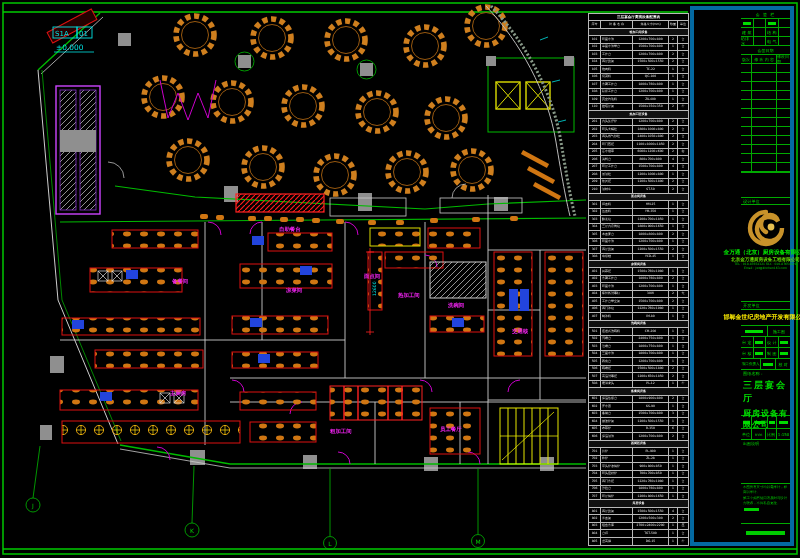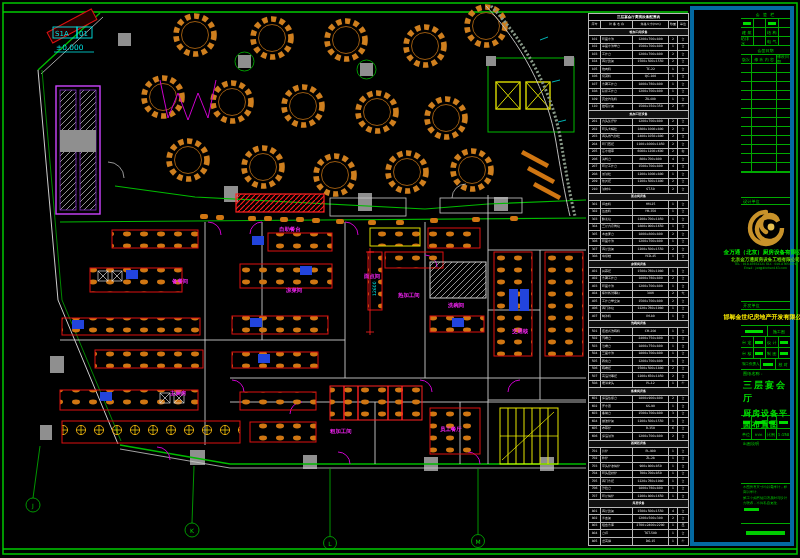--- a/index.html
+++ b/index.html
@@ -910,21 +910,21 @@
   <div class="row" style="height:11px;">
     <div class="cell" style="flex:1.4;font-size:3.6px">项目负责人</div>
     <div class="cell" style="flex:1">
           <div class="gbar"></div>
         </div>
     <div class="cell" style="flex:1">校 对</div>
   </div>
   <div style="height:46px;border-bottom:1px solid #00aa00;padding:1px 2px;box-sizing:border-box;">
     <div style="font-size:4.2px">图纸名称：</div>
     <div class="big1" style="margin-top:3px">三层宴会厅</div>
-    <div class="big2" style="margin-top:3px">厨房设备平面布置图</div>
+    <div class="big2" style="margin-top:3px">厨房设备有限公司</div>
   </div>
   <div class="row" style="height:13px;">
     <div class="cell" style="flex:1">
           <div class="gbar"></div>
         </div>
     <div class="cell" style="flex:1.4">
           <div class="gbar"></div>
         </div>
     <div class="cell" style="flex:0.8">
           <div class="gbar"></div>

